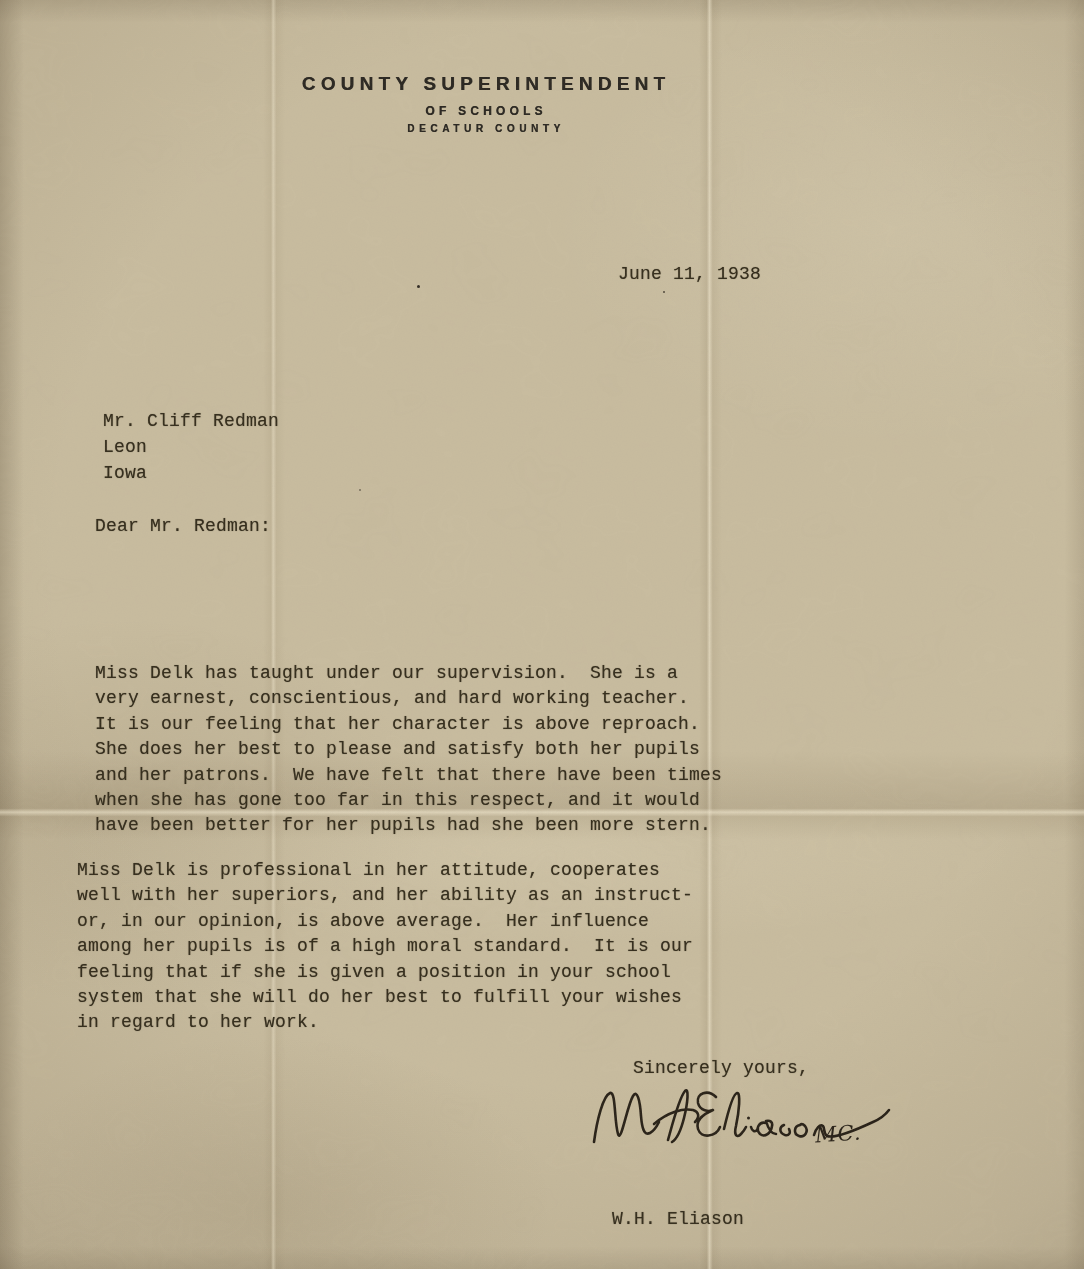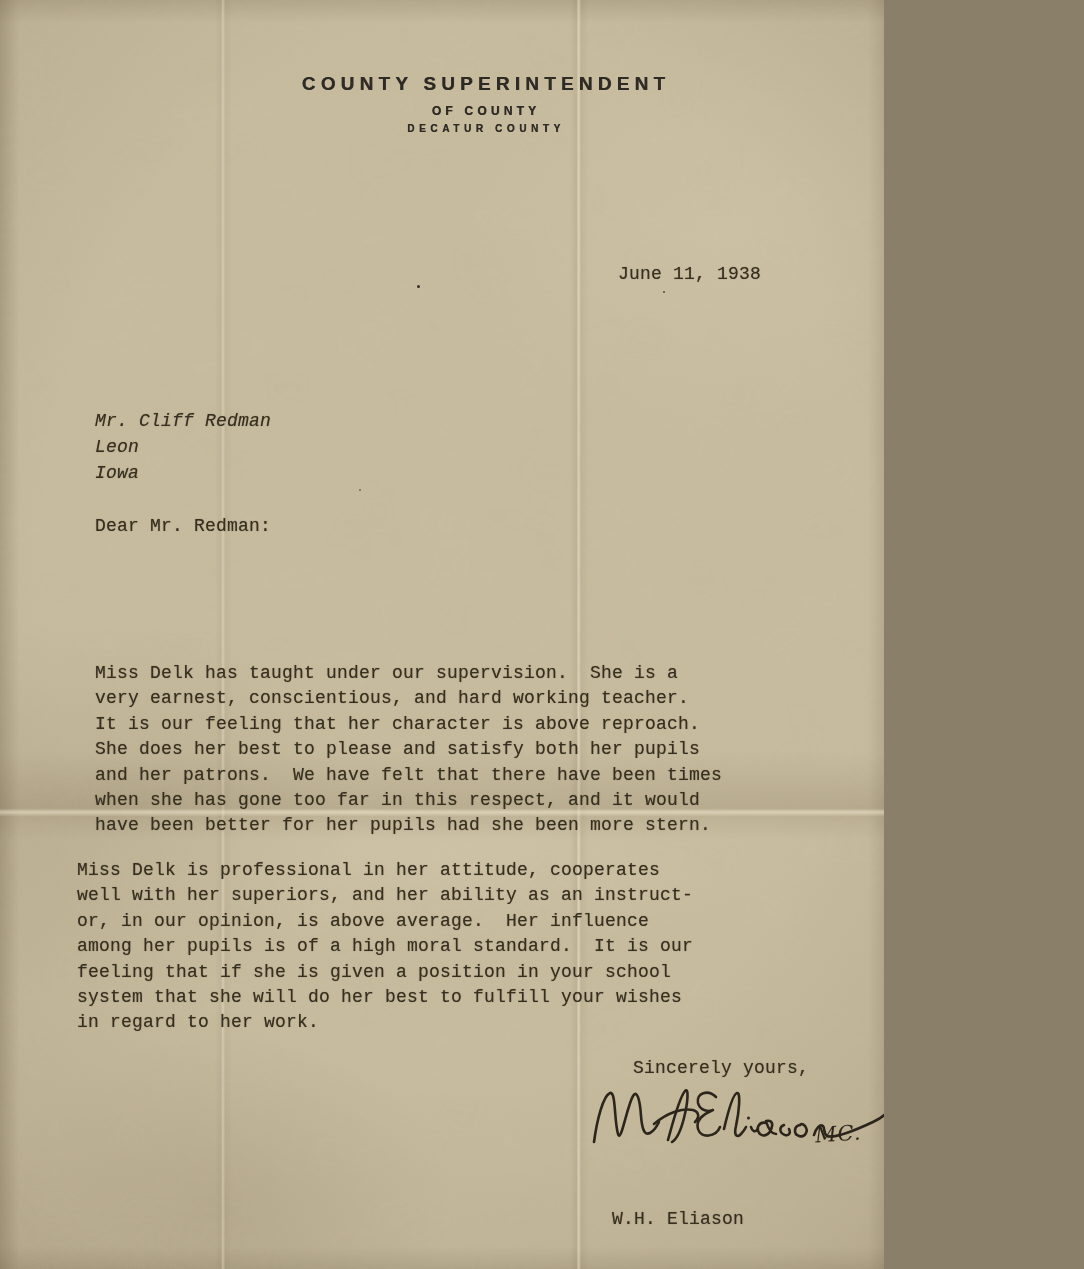--- a/index.html
+++ b/index.html
@@ -1,18 +1,18 @@
 <!DOCTYPE html>
 <html><head>
 <meta charset="utf-8">
 <style>
   html, body { margin: 0; padding: 0; background: #8a7f68; }
   .paper {
     position: relative;
-    width: 884px;
+    width: 1084px;
     height: 1269px;
     overflow: hidden;
     background-color: #c9bda0;
     background-image:
       
       linear-gradient(to bottom,
         rgba(0,0,0,0) 0%, rgba(0,0,0,0) 59.2%,
         rgba(96,78,50,0.16) 63.7%,
         rgba(236,227,203,0.60) 64.0%,
         rgba(96,78,50,0.10) 64.35%,
@@ -68,21 +68,21 @@
     font-weight: bold;
     color: #26231e;
     text-shadow: 0.4px 0 0 rgba(38,35,30,0.8);
   }
   .lh1 { font-size: 19px;   letter-spacing: 5.2px; margin-bottom: 9px;  }
   .lh2 { font-size: 12px;   letter-spacing: 4.2px; margin-bottom: 5px;  }
   .lh3 { font-size: 10px; letter-spacing: 4.6px; margin-bottom: 6px;  }
   .lh4 { font-size: 15.5px; letter-spacing: 4.6px; }
 
   .date-line       { left: 618px; top: 262px;  }
-  .recipient       { left: 95px;  top: 408px;  line-height: 26px; font-style: italic; }
+  .recipient       { left: 103px;  top: 408px;  line-height: 26px; }
   .salutation      { left: 95px;  top: 514px;  }
   .para-1          { left: 95px;  top: 563px;  }
   .para-2          { left: 95px;  top: 661px;  }
   .para-3          { left: 77px;  top: 858px;  }
   .valediction     { left: 617px; top: 1056px; margin-left: 16px; }
   .typed-sig-block { left: 612px; top: 1156px; }
 
   .signature-svg { position: absolute; left: 588px; top: 1082px; }
   .sig-initials {
     position: absolute; left: 815px; top: 1122px;
@@ -97,21 +97,21 @@
   .speck.s2 { left: 663px; top: 291px; width: 2px; height: 2px; opacity: 0.8; }
   .speck.s3 { left: 359px; top: 489px; width: 2px; height: 2px; opacity: 0.55; }
 </style>
 </head>
 <body>
 
 <div class="paper">
 
   <header class="letterhead">
     <div class="lh1">COUNTY SUPERINTENDENT</div>
-    <div class="lh2">OF COUNTY</div>
+    <div class="lh2">OF SCHOOLS</div>
     <div class="lh3">DECATUR COUNTY</div>
   </header>
 
   <div class="type date-line">June 11, 1938</div>
 
   <div class="type recipient">Mr. Cliff Redman
 Leon
 Iowa</div>
 
   <div class="type salutation">Dear Mr. Redman:</div>

